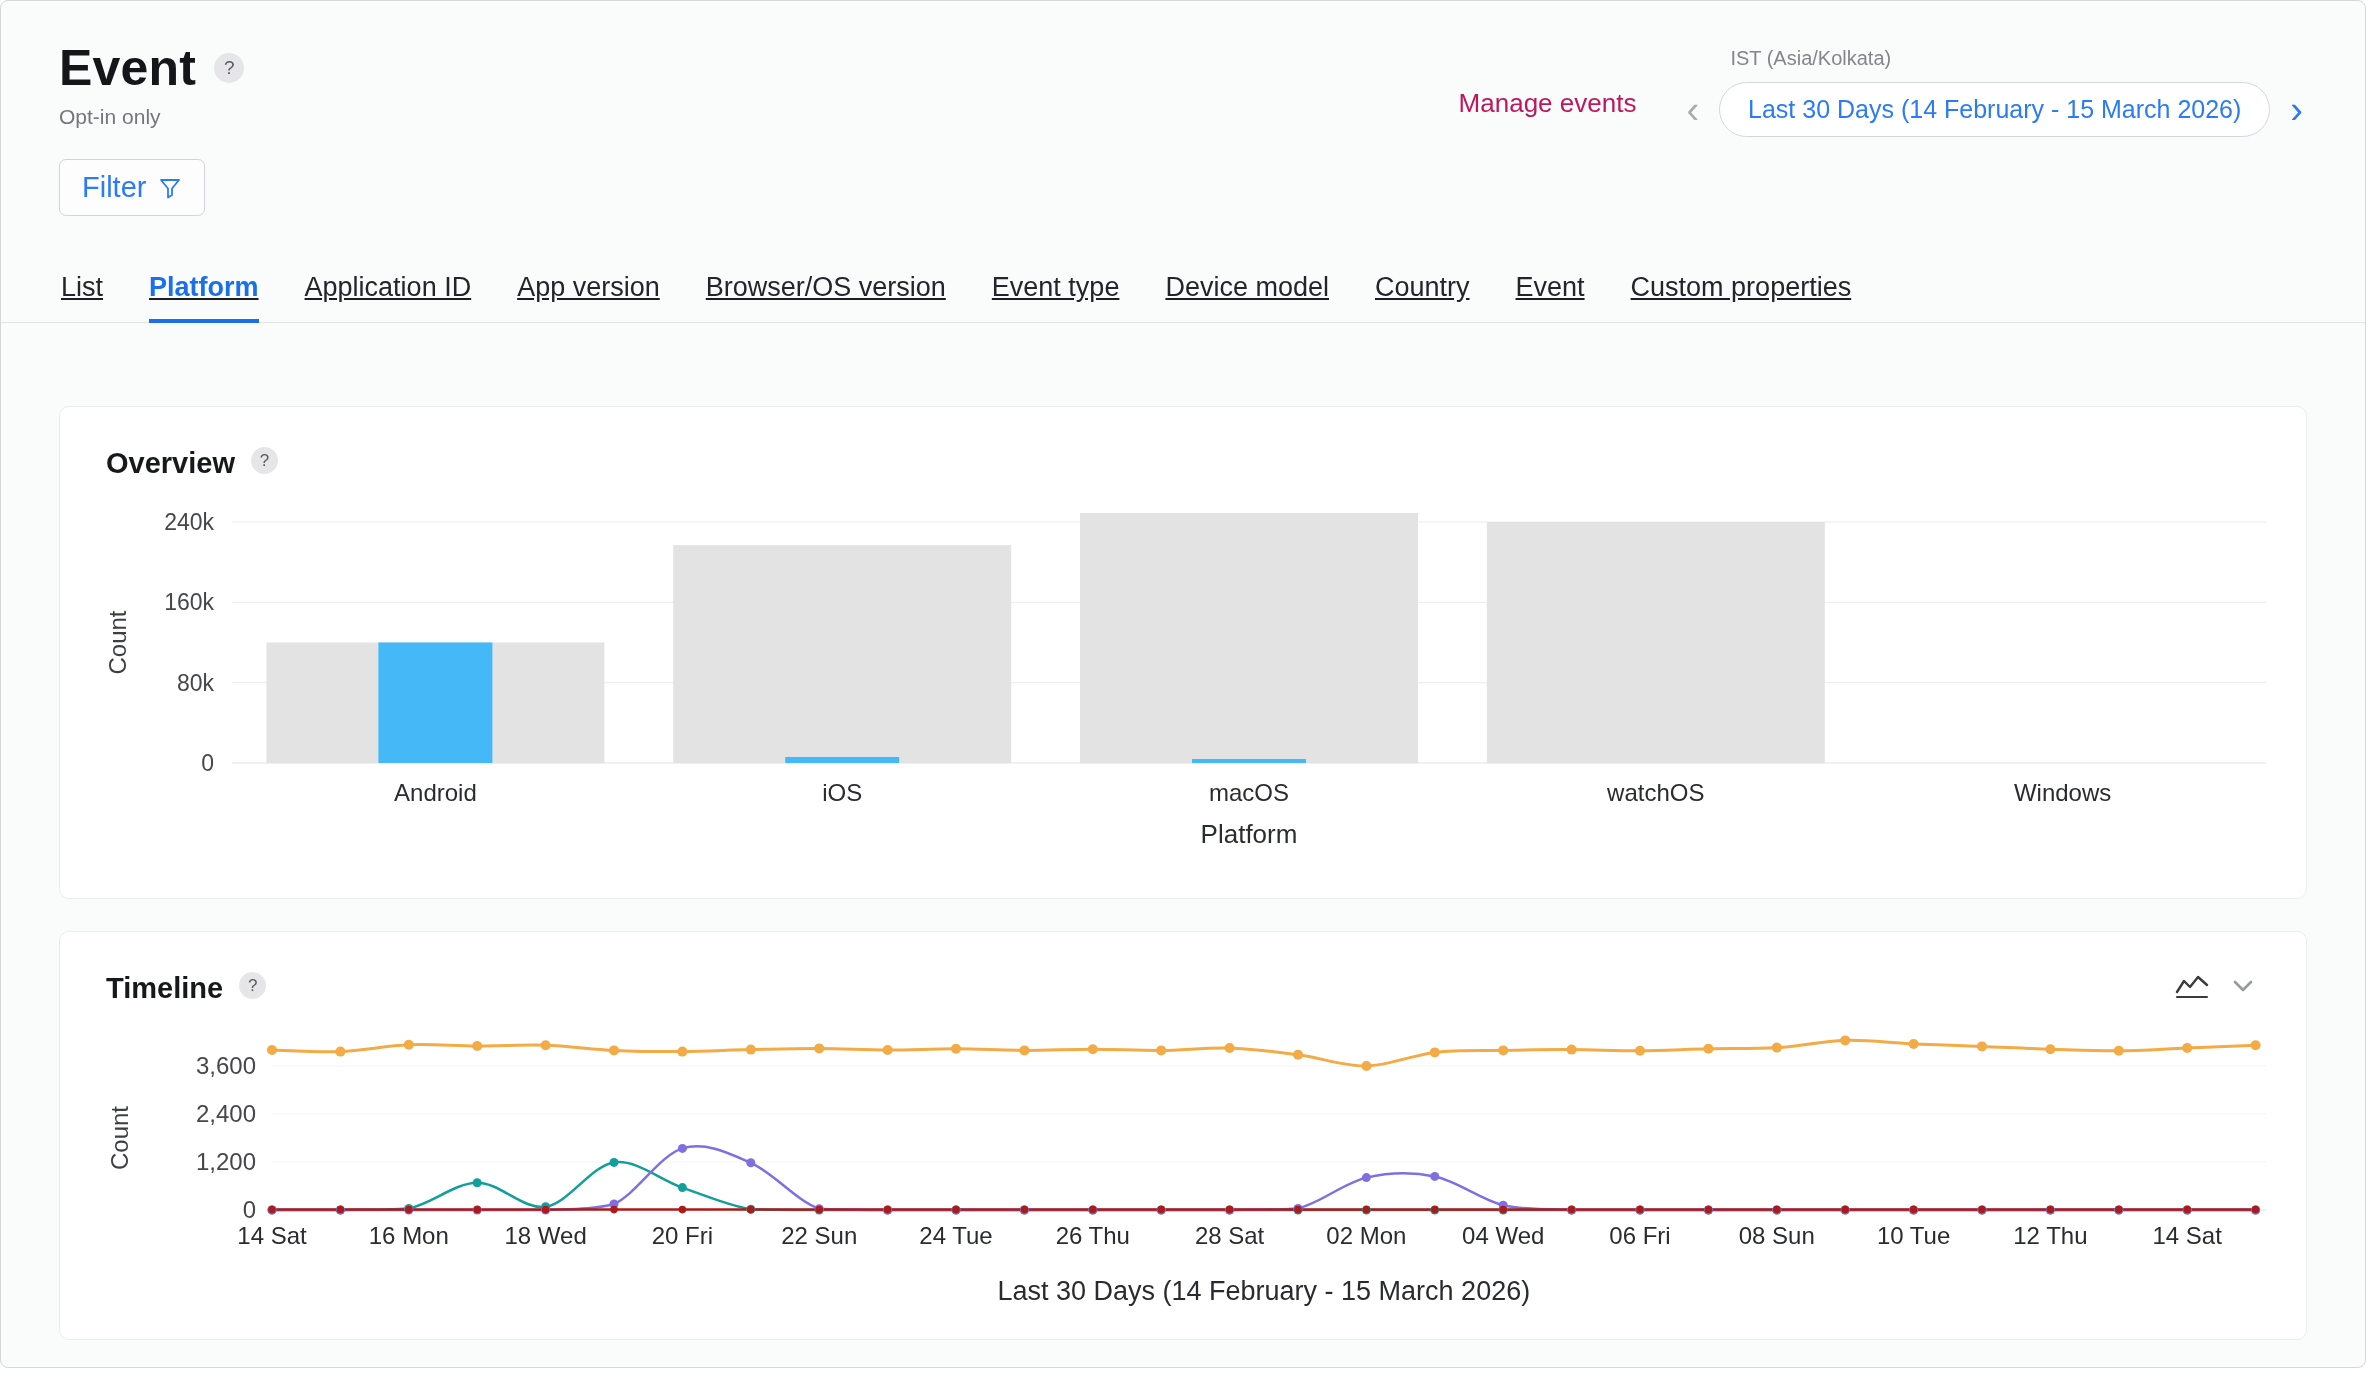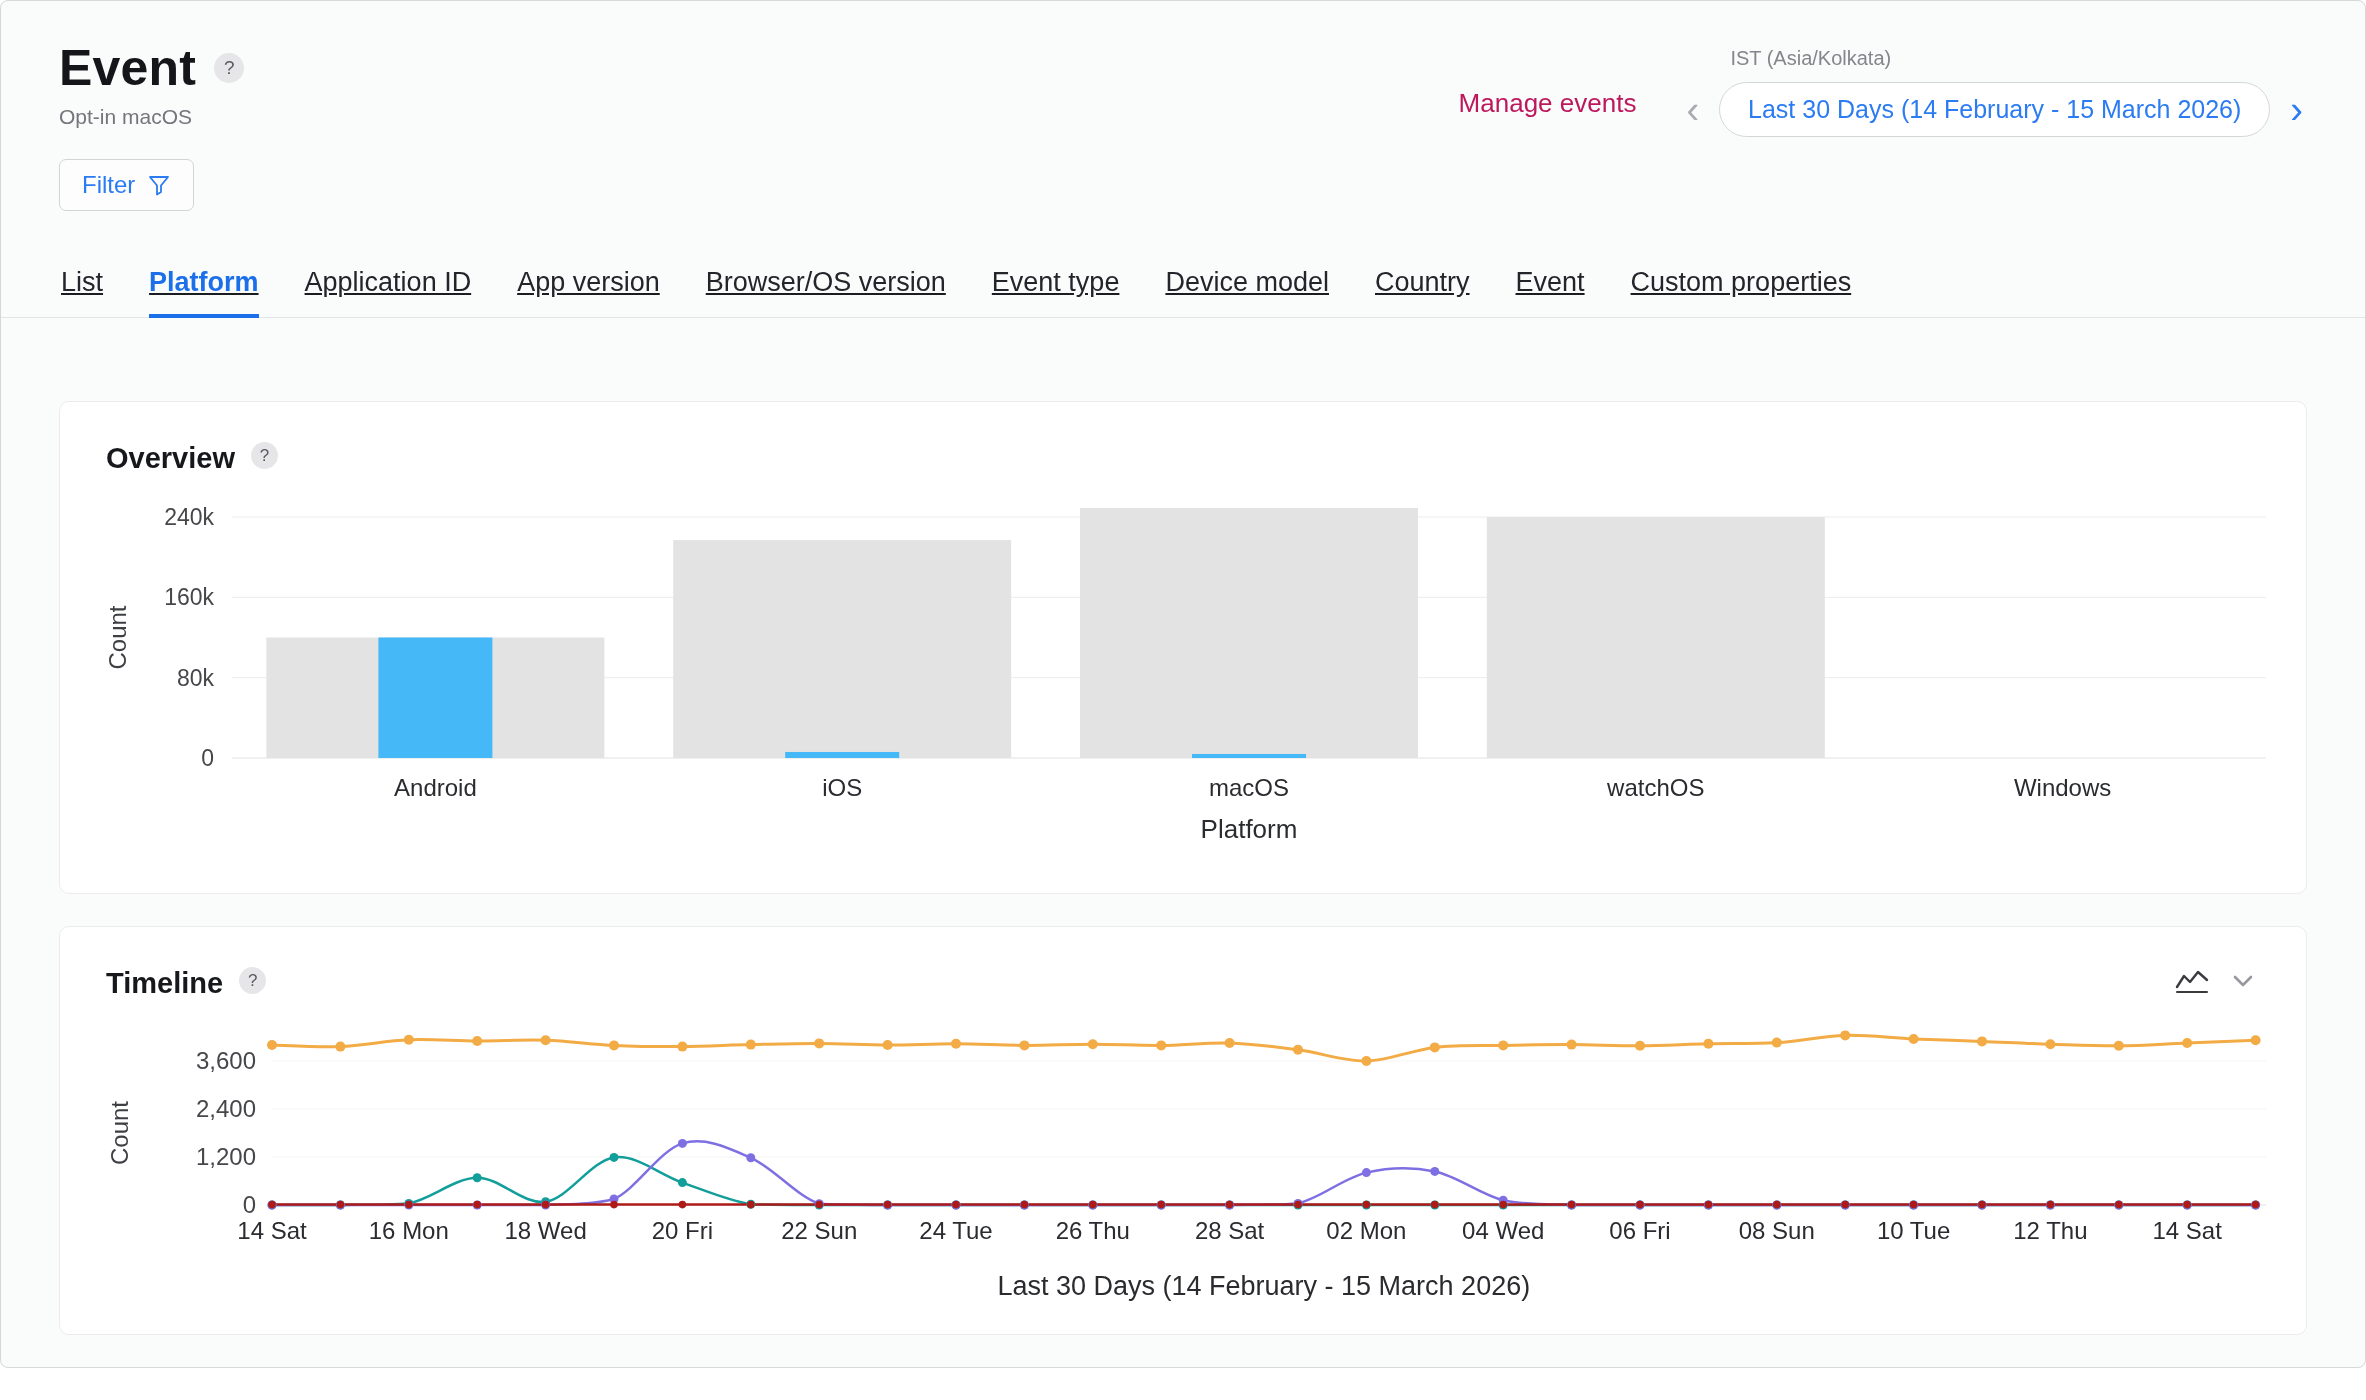--- a/index.html
+++ b/index.html
@@ -30,21 +30,21 @@
     font-size: 19px; display: inline-flex; align-items: center; justify-content: center;
     cursor: pointer; flex: 0 0 auto;
   }
   .help-badge.small { width: 27px; height: 27px; font-size: 17px; }
   .subtitle { font-size: 21px; color: #74767c; margin-top: 8px; }
   .filter-btn {
     margin-top: 30px;
     display: inline-flex; align-items: center; gap: 12px;
     border: 1px solid #d2d4d8; border-radius: 7px;
     background: #fdfdfe; color: #2b7bf3;
-    font-size: 24px; font-family: inherit;
+    font-size: 29px; font-family: inherit;
     padding: 11px 22px; cursor: pointer;
   }
   .header-right { display: flex; align-items: flex-end; gap: 46px; margin-top: 8px; }
   .manage-link { font-size: 26px; color: #be185d; text-decoration: none; margin-bottom: 18px; cursor: pointer; }
   .range-block { display: flex; flex-direction: column; }
   .tz-label { font-size: 20px; color: #85868b; margin: 0 0 12px 48px; }
   .range-row { display: flex; align-items: center; gap: 16px; }
   .chev { font-size: 38px; line-height: 28px; cursor: pointer; user-select: none; padding: 0 4px; }
   .chev.prev { color: #a9abb0; }
   .chev.next { color: #2b7bf3; }
@@ -93,21 +93,21 @@
 <body>
 
 <div class="page">
 
   <header class="app-header">
     <div class="header-left">
       <div class="title-row">
         <h1 class="page-title">Event</h1>
         <span class="help-badge">?</span>
       </div>
-      <div class="subtitle">Opt-in macOS</div>
+      <div class="subtitle">Opt-in only</div>
       <button class="filter-btn">
         <span>Filter</span>
         <span class="icon">
           <svg width="24" height="24" viewBox="0 0 24 24" fill="none" stroke="#2b7bf3" stroke-width="1.8" stroke-linejoin="round">
             <path d="M3 4 h18 l-7 8.5 V19 l-4 2.5 v-9 L3 4 z"></path>
           </svg>
         </span>
       </button>
     </div>
 

